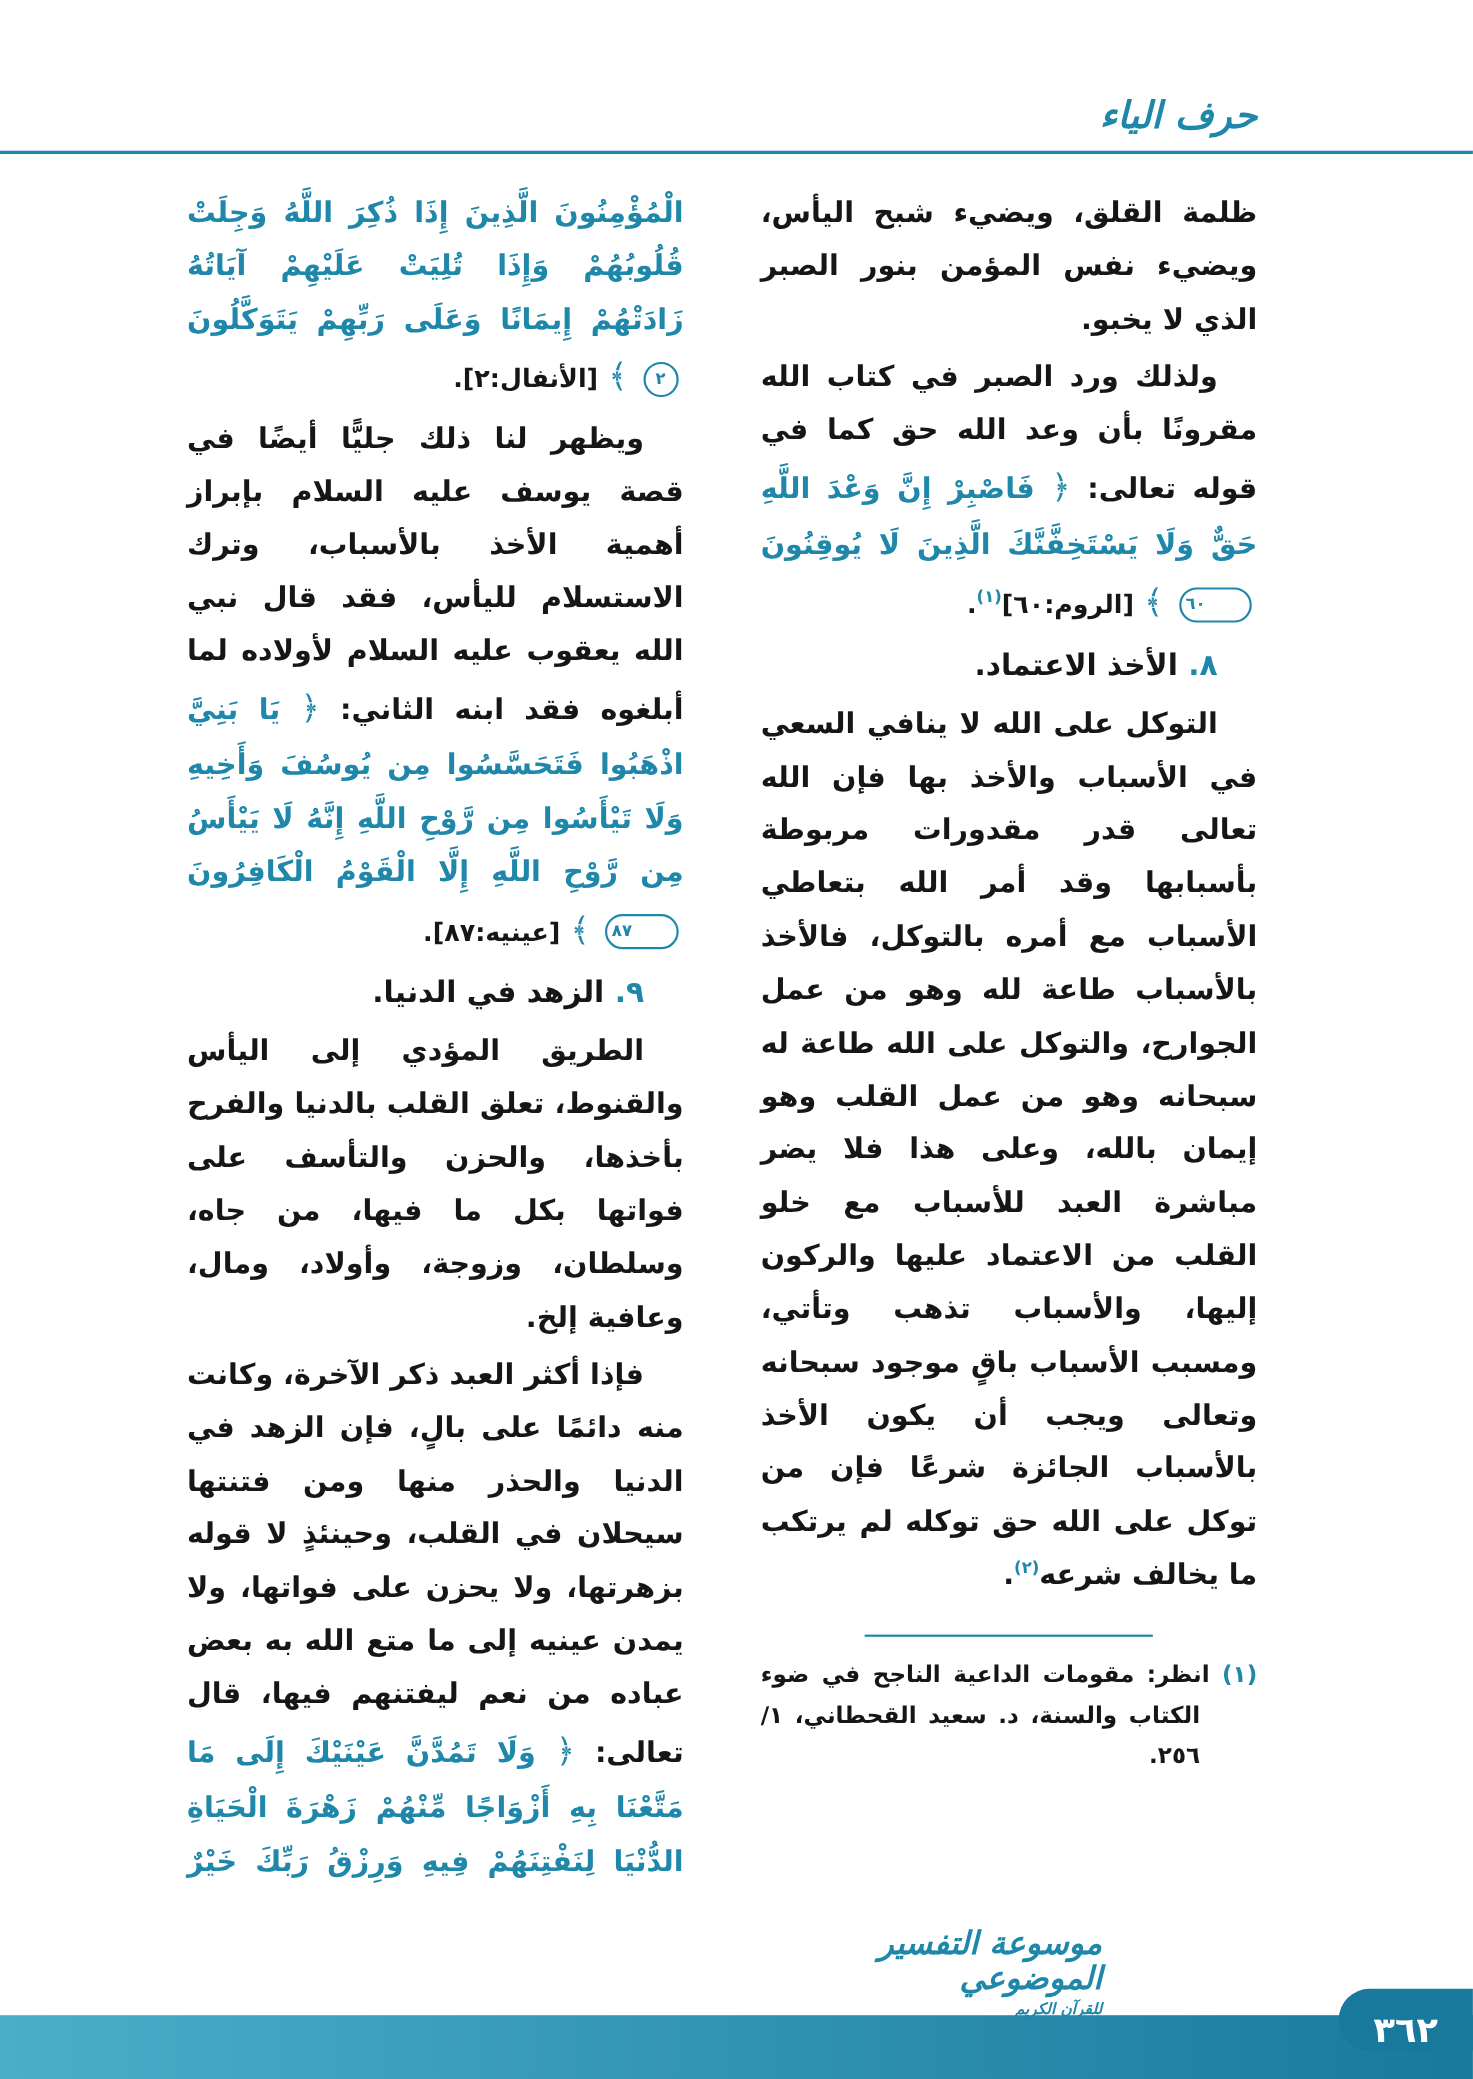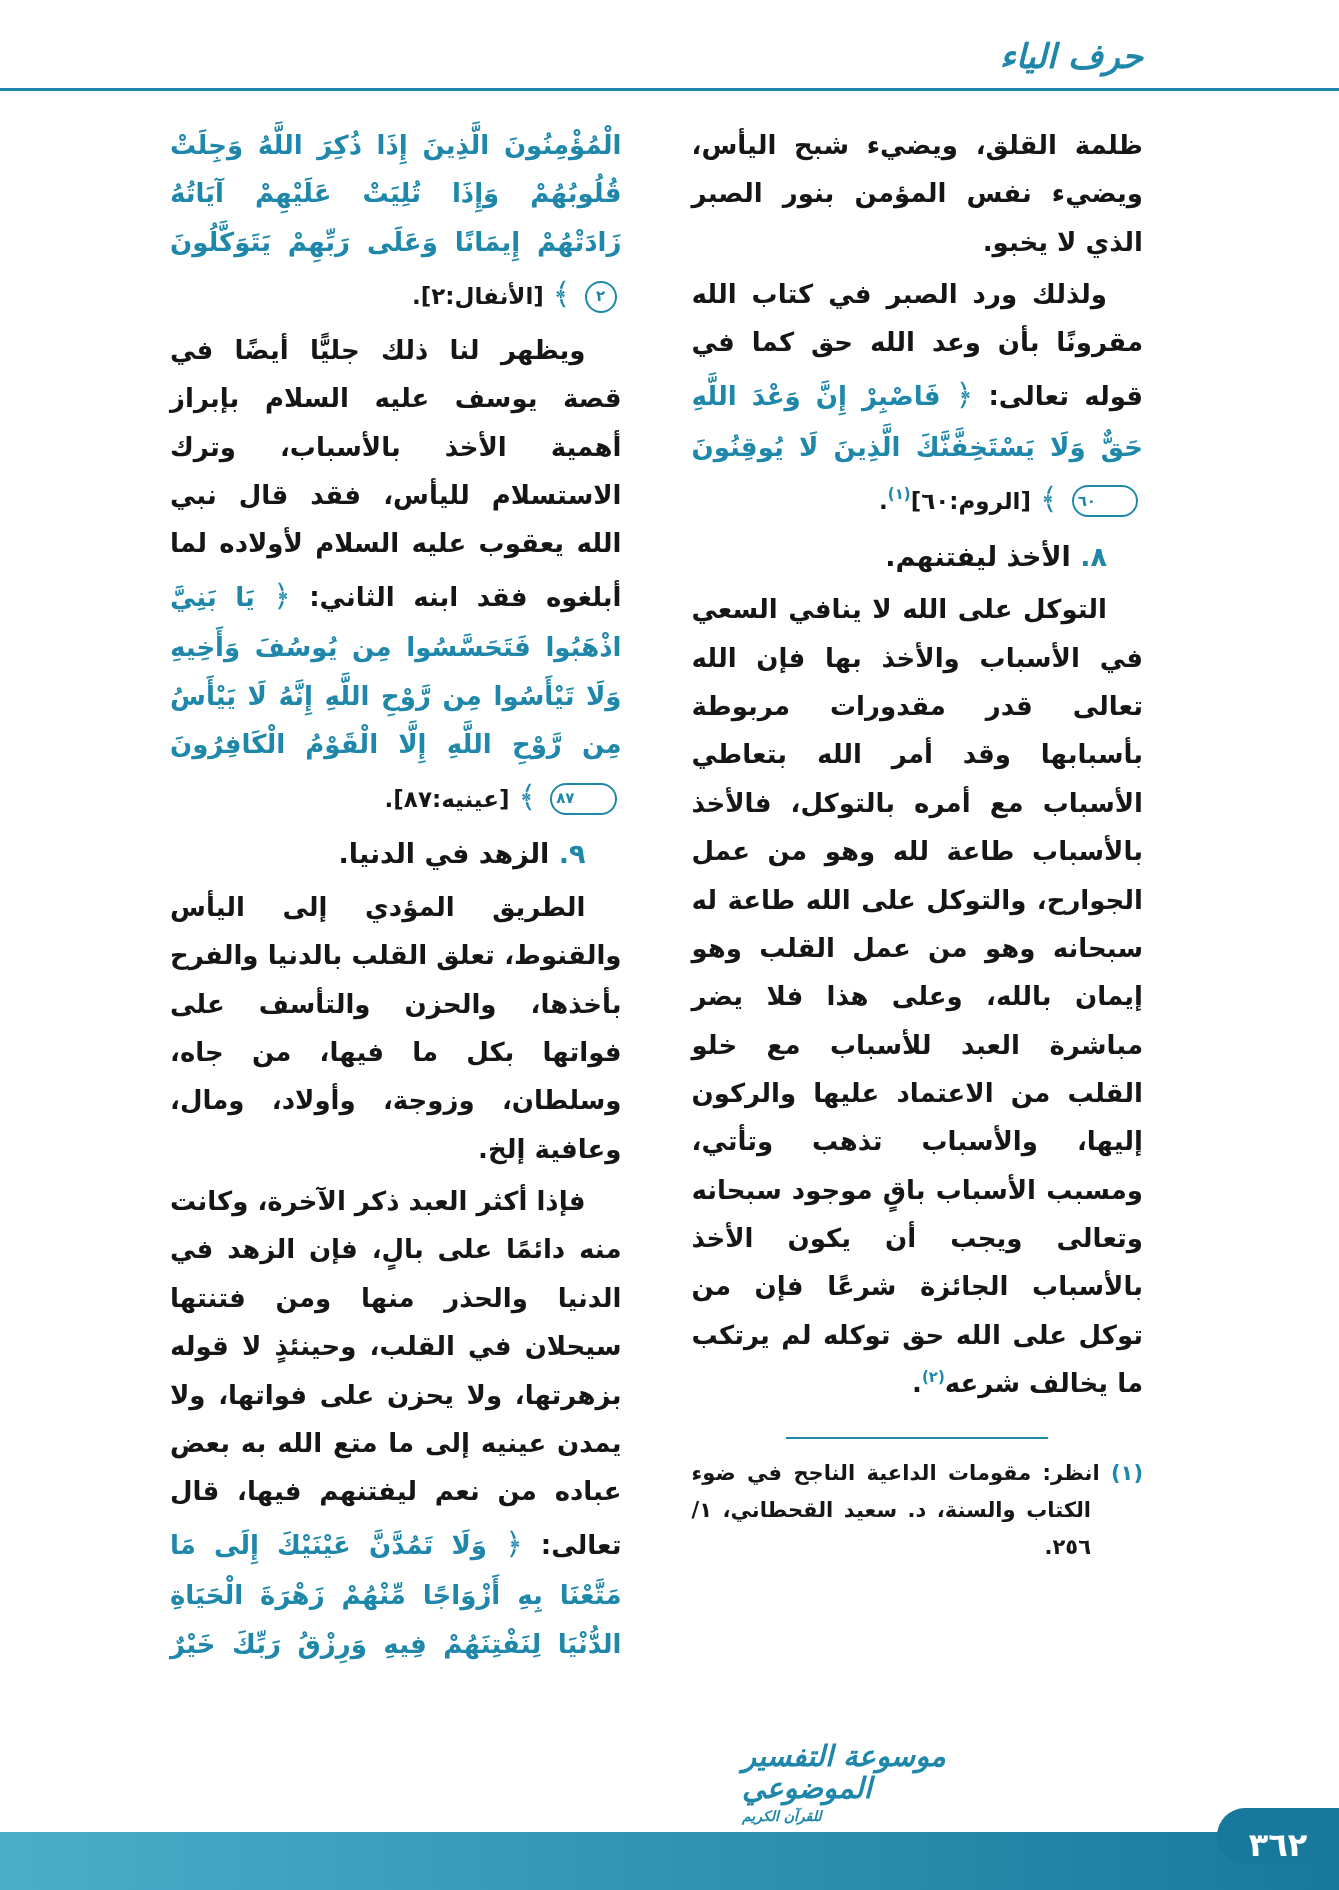--- a/index.html
+++ b/index.html
@@ -12,21 +12,21 @@
   html,body{margin:0;padding:0;}
   body{
     width:1339px;height:1890px;background:#ffffff;
     font-family:"DejaVu Sans","Liberation Sans",sans-serif;
     color:var(--text);
     overflow:hidden;
   }
   .page{position:relative;width:1339px;height:1890px;direction:rtl;overflow:hidden;background:#fff;}
 
   
-  header{padding-top:36px;}
+  header{padding-top:84px;}
   .header-inner{padding:0 196px 0 148px;text-align:right;}
   .section-title{
     color:var(--accent);
     font-size:34px;font-weight:bold;font-style:italic;
     font-family:"DejaVu Serif","Liberation Serif",serif;
     letter-spacing:1px;
   }
   .hrule{height:3px;background:var(--accent);margin-top:12px;}
 
   
@@ -76,22 +76,22 @@
     position:absolute;left:0;right:0;bottom:0;height:58px;
     background:linear-gradient(to left,var(--band-dark),var(--band-light));
   }
   .chip{
     position:absolute;right:0;bottom:26px;width:122px;height:56px;
     border-radius:32px 0 0 32px;background:var(--band-dark);
     display:flex;align-items:flex-end;justify-content:center;
     color:#ffffff;font-size:32px;font-weight:bold;z-index:3;
   }
   .logo{
-    position:absolute;bottom:66px;left:742px;width:260px;z-index:2;
-    text-align:left;color:var(--accent);
+    position:absolute;bottom:55px;left:742px;width:260px;z-index:2;
+    text-align:right;color:var(--accent);
     font-family:"DejaVu Serif","Liberation Serif",serif;font-style:italic;
   }
   .logo-line1{font-size:29px;font-weight:bold;line-height:1.1;}
   .logo-line2{font-size:14px;font-weight:bold;margin-top:3px;letter-spacing:1px;}
 </style>
 </head>
 <body>
 
 <div class="page">
 
@@ -108,21 +108,21 @@
       <p class="p flush">ظلمة القلق، ويضيء شبح اليأس، ويضيء نفس المؤمن بنور الصبر الذي لا يخبو.</p>
 
       <p class="p">
         <span>ولذلك ورد الصبر في كتاب الله مقرونًا بأن وعد الله حق كما في قوله تعالى:</span>
         <span class="quran"><span class="orn">﴿</span> <span>فَاصْبِرْ إِنَّ وَعْدَ اللَّهِ حَقٌّ وَلَا يَسْتَخِفَّنَّكَ الَّذِينَ لَا يُوقِنُونَ</span> <span class="ayah">٦٠</span> <span class="orn">﴾</span></span>
         <span class="ref">[الروم:٦٠]</span><sup class="note">(١)</sup><span class="ref">.</span>
       </p>
 
       <h3 class="heading">
         <span class="hnum">٨.</span>
-        <span>الأخذ ليفتنهم.</span>
+        <span>الأخذ الاعتماد.</span>
       </h3>
 
       <p class="p">
         <span>التوكل على الله لا ينافي السعي في الأسباب والأخذ بها فإن الله تعالى قدر مقدورات مربوطة بأسبابها وقد أمر الله بتعاطي الأسباب مع أمره بالتوكل، فالأخذ بالأسباب طاعة لله وهو من عمل الجوارح، والتوكل على الله طاعة له سبحانه وهو من عمل القلب وهو إيمان بالله، وعلى هذا فلا يضر مباشرة العبد للأسباب مع خلو القلب من الاعتماد عليها والركون إليها، والأسباب تذهب وتأتي، ومسبب الأسباب باقٍ موجود سبحانه وتعالى ويجب أن يكون الأخذ بالأسباب الجائزة شرعًا فإن من توكل على الله حق توكله لم يرتكب ما يخالف شرعه</span><sup class="note">(٢)</sup><span>.</span>
       </p>
 
 
       <div class="footnotes">
         <div class="fn-rule"></div>
         <p class="fn">

